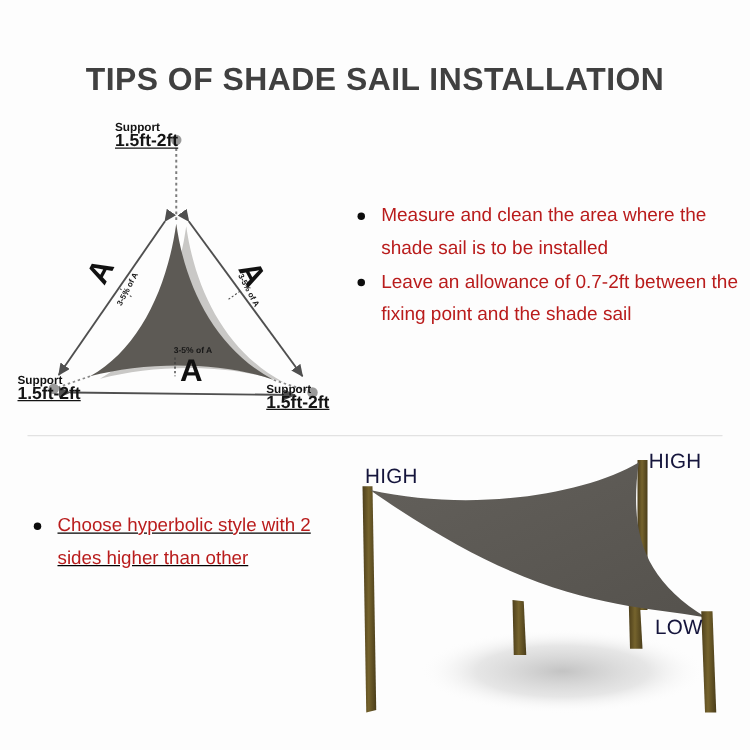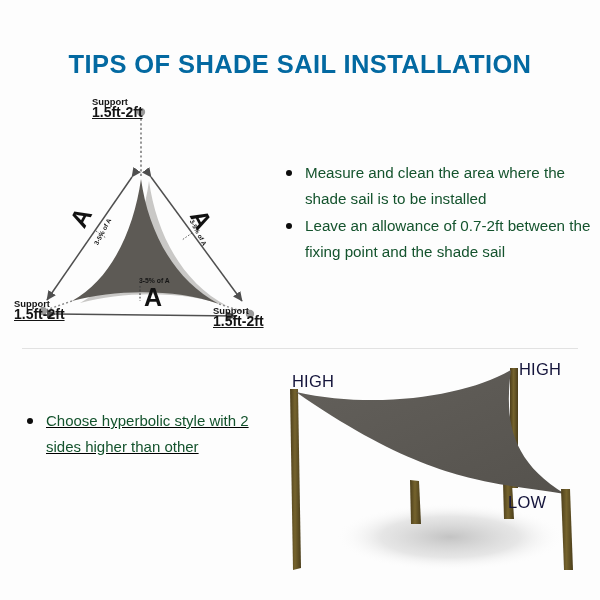--- a/index.html
+++ b/index.html
@@ -24,21 +24,21 @@
   
   #title {
     position: absolute;
     left: 0;
     top: 50px;
     width: 600px;
     text-align: center;
     font-size: 25.5px;
     font-weight: bold;
     letter-spacing: 0.4px;
-    color: #0369a1;
+    color: #404040;
     font-family: "Liberation Sans", sans-serif;
     white-space: nowrap;
   }
 
   
   #divider {
     position: absolute;
     left: 22px;
     top: 348px;
     width: 556px;
@@ -61,21 +61,21 @@
   }
   #list-top { left: 285px; top: 160px; width: 310px; }
   #list-bottom { left: 26px; top: 408px; width: 252px; text-decoration: underline; }
 
   .bullet-list li {
     position: relative;
     padding-left: 20px;
     margin-bottom: 2px;
     font-size: 15.2px;
     line-height: 25.5px;
-    color: #14532d;
+    color: #b91c1c;
     font-family: "Liberation Sans", sans-serif;
   }
   #list-bottom li { font-size: 15px; line-height: 25.5px; }
 
   .bullet-list li .dot {
     position: absolute;
     left: 1px;
     top: 9.5px;
     width: 6px;
     height: 6px;
@@ -124,21 +124,21 @@
   .hl-label {
     position: absolute;
     font-family: "Liberation Sans", sans-serif;
     font-size: 16.5px;
     color: #15153c;
     letter-spacing: 0.2px;
     white-space: nowrap;
   }
   #lbl-high-left  { left: 292px; top: 372px; }
   #lbl-high-right { left: 519px; top: 360px; }
-  #lbl-low        { left: 508px; top: 493px; }
+  #lbl-low        { left: 524px; top: 493px; }
 
   svg { display: block; overflow: visible; }
 </style>
 </head>
 <body>
 
 <div id="page">
 
   <div id="title">TIPS OF SHADE SAIL INSTALLATION</div>
 

